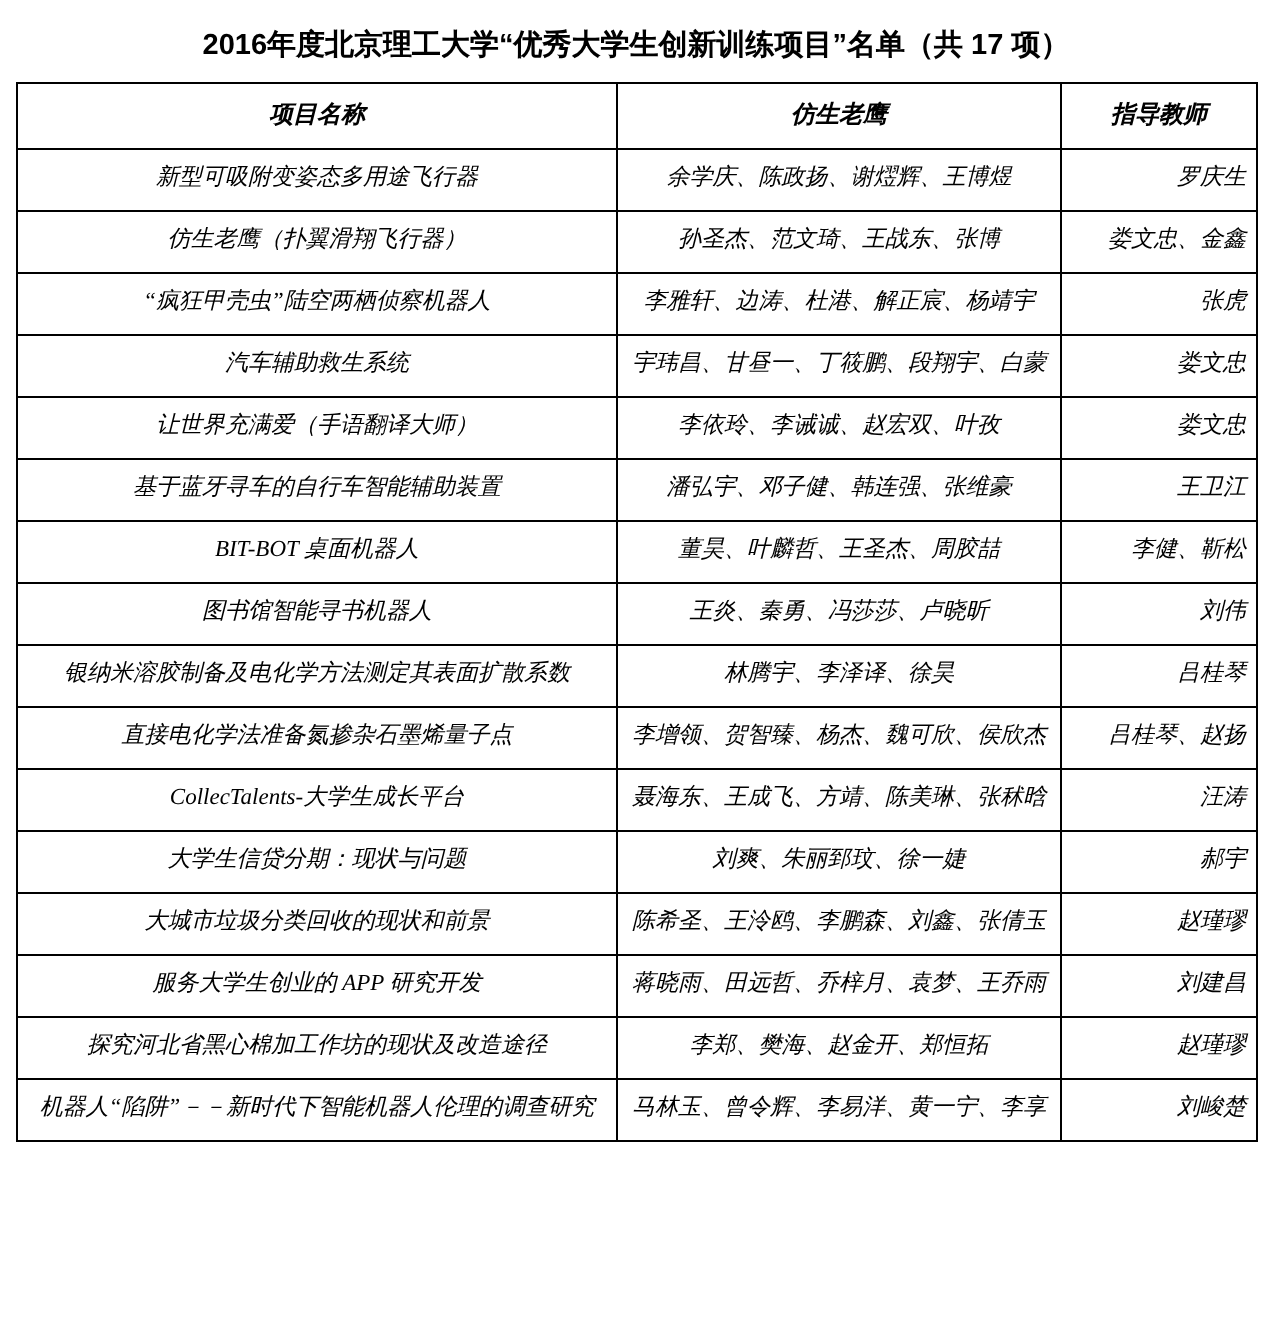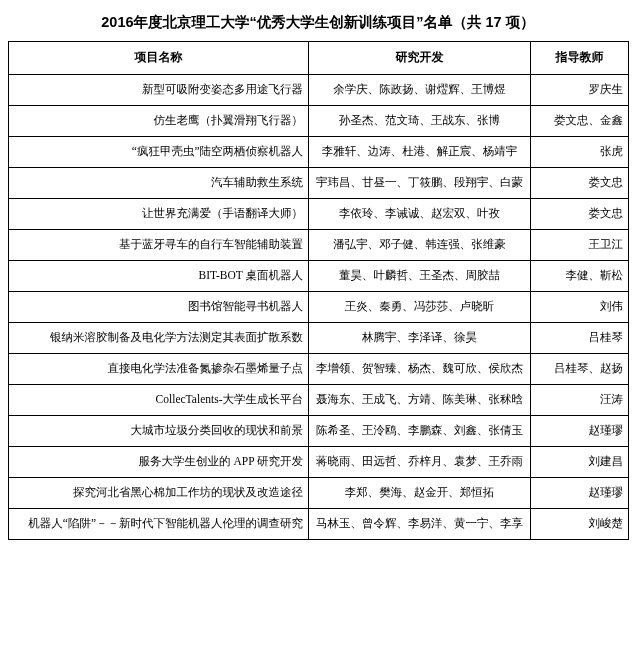--- a/index.html
+++ b/index.html
@@ -27,38 +27,39 @@
     font-size: 14.5px;
     letter-spacing: 0px;
     margin: 3px 0 9px 0;
     white-space: nowrap;
   }
   table.roster {
     border-collapse: collapse;
     width: 620px;
     margin: 0 auto;
     table-layout: fixed;
+    font-style: italic;
   }
   table.roster th,
   table.roster td {
     border: 1px solid #000000;
     font-size: 11.5px;
     line-height: 1.15;
     padding: 4px 5px;
     vertical-align: middle;
   }
   table.roster th {
     font-family: "Liberation Sans", sans-serif;
     font-weight: bold;
     text-align: center;
     height: 24px;
     font-size: 12px;
   }
   table.roster td.c-name {
-    text-align: right;
+    text-align: center;
     font-family: "Liberation Serif", serif;
   }
   table.roster td.c-members {
     text-align: center;
     font-family: "Liberation Serif", serif;
   }
   table.roster td.c-teacher {
     text-align: right;
     font-family: "Liberation Serif", serif;
   }
@@ -76,21 +77,21 @@
 
   <table class="roster">
     <colgroup>
       <col class="w-name">
       <col class="w-members">
       <col class="w-teacher">
     </colgroup>
     <thead>
       <tr>
         <th>项目名称</th>
-        <th>研究开发</th>
+        <th>仿生老鹰</th>
         <th>指导教师</th>
       </tr>
     </thead>
     <tbody>
       <tr>
         <td class="c-name">新型可吸附变姿态多用途飞行器</td>
         <td class="c-members">余学庆、陈政扬、谢熤辉、王博煜</td>
         <td class="c-teacher">罗庆生</td>
       </tr>
       <tr>
@@ -137,20 +138,25 @@
         <td class="c-name">直接电化学法准备氮掺杂石墨烯量子点</td>
         <td class="c-members">李增领、贺智臻、杨杰、魏可欣、侯欣杰</td>
         <td class="c-teacher">吕桂琴、赵扬</td>
       </tr>
       <tr>
         <td class="c-name">CollecTalents-大学生成长平台</td>
         <td class="c-members">聂海东、王成飞、方靖、陈美琳、张秫晗</td>
         <td class="c-teacher">汪涛</td>
       </tr>
       <tr>
+        <td class="c-name">大学生信贷分期：现状与问题</td>
+        <td class="c-members">刘爽、朱丽郅玟、徐一婕</td>
+        <td class="c-teacher">郝宇</td>
+      </tr>
+      <tr>
         <td class="c-name">大城市垃圾分类回收的现状和前景</td>
         <td class="c-members">陈希圣、王泠鸥、李鹏森、刘鑫、张倩玉</td>
         <td class="c-teacher">赵瑾璆</td>
       </tr>
       <tr>
         <td class="c-name">服务大学生创业的 APP 研究开发</td>
         <td class="c-members">蒋晓雨、田远哲、乔梓月、袁梦、王乔雨</td>
         <td class="c-teacher">刘建昌</td>
       </tr>
       <tr>

